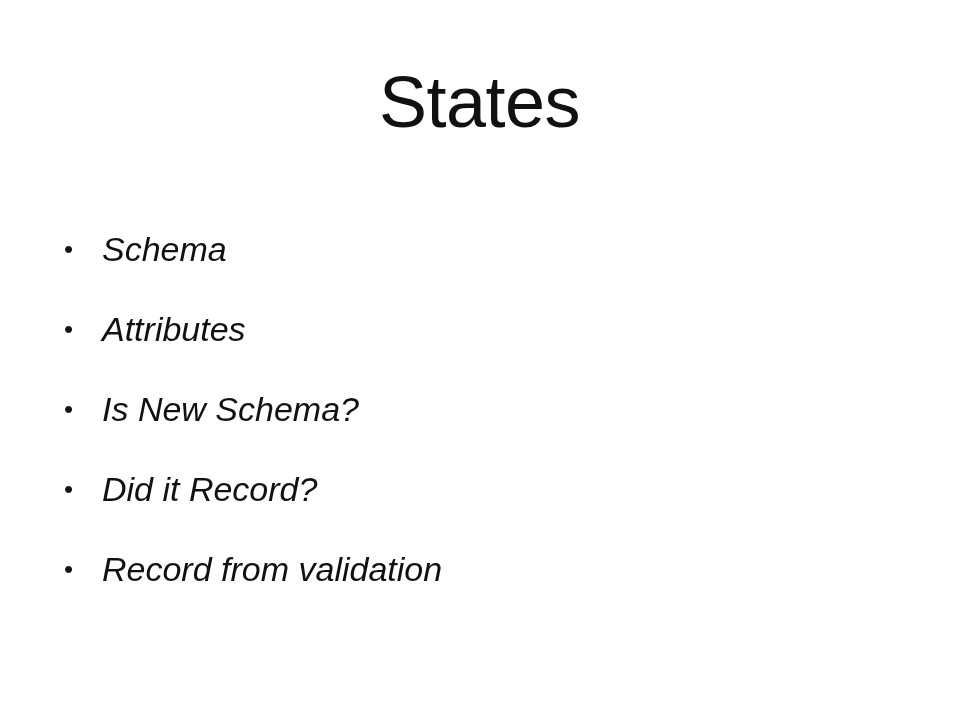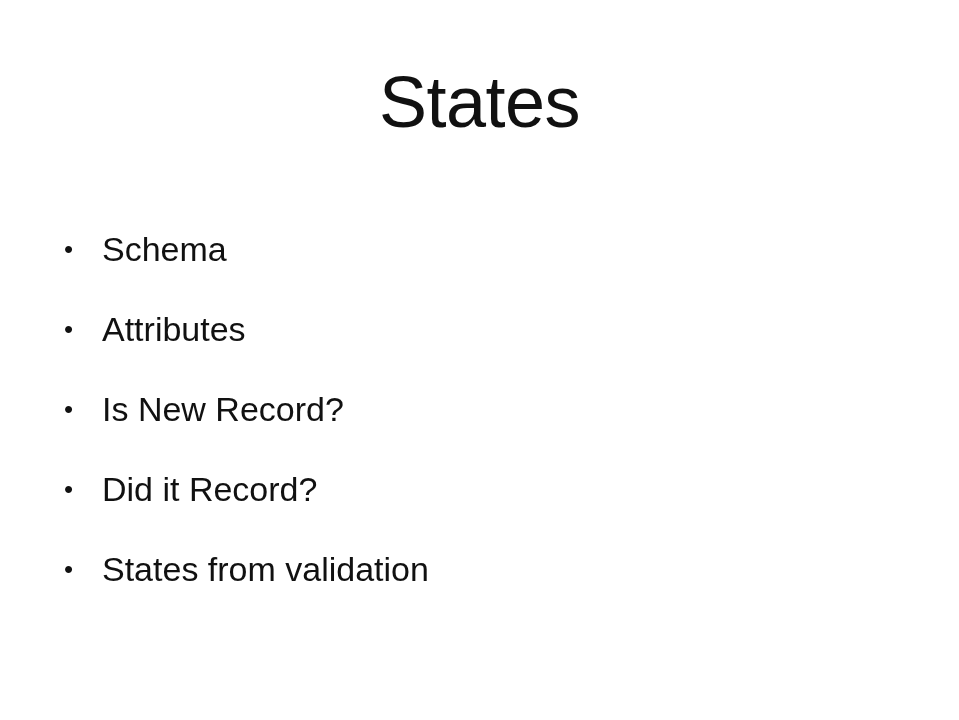--- a/index.html
+++ b/index.html
@@ -52,20 +52,21 @@
   .bullet-marker {
     width: 38px;
     flex: 0 0 38px;
     font-size: 26px;
     line-height: 34px;
     color: #111111;
   }
   .bullet-text {
     flex: 1 1 auto;
     line-height: 34px;
+    font-style: italic;
   }
 </style>
 </head>
 <body>
 
 <div class="slide">
 
   <div class="slide-title">States</div>
 
   <ul class="bullet-list">
@@ -75,28 +76,28 @@
       <span class="bullet-text">Schema</span>
     </li>
 
     <li class="bullet-item">
       <span class="bullet-marker">•</span>
       <span class="bullet-text">Attributes</span>
     </li>
 
     <li class="bullet-item">
       <span class="bullet-marker">•</span>
-      <span class="bullet-text">Is New Record?</span>
+      <span class="bullet-text">Is New Schema?</span>
     </li>
 
     <li class="bullet-item">
       <span class="bullet-marker">•</span>
       <span class="bullet-text">Did it Record?</span>
     </li>
 
     <li class="bullet-item">
       <span class="bullet-marker">•</span>
-      <span class="bullet-text">States from validation</span>
+      <span class="bullet-text">Record from validation</span>
     </li>
 
   </ul>
 
 </div>
 
 </body></html>

